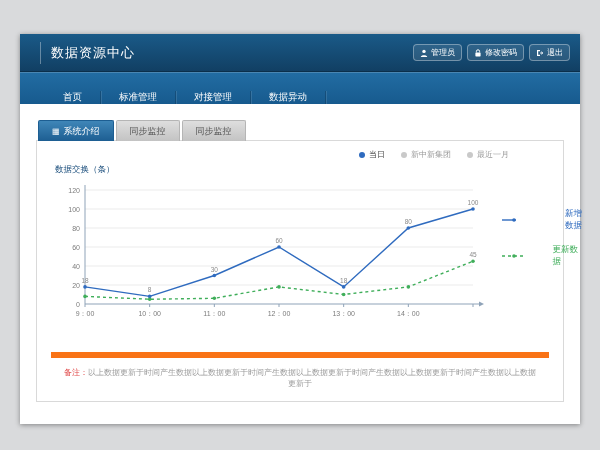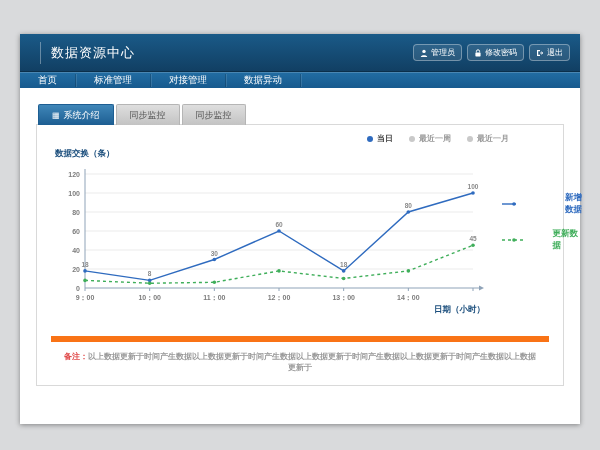--- a/index.html
+++ b/index.html
@@ -17,36 +17,36 @@
   .logo-cn { font-size:10px; font-weight:bold; letter-spacing:2px; }
   .hdr-divider { width:1px; height:22px; background:rgba(255,255,255,.35); margin:0 10px; }
   .app-title { font-size:13px; letter-spacing:1px; }
   .hdr-right { margin-left:auto; display:flex; gap:5px; align-items:center; }
   .hdr-btn { display:flex; align-items:center; gap:3px; font-size:8px; color:#fff;
              background:rgba(255,255,255,.10); border:1px solid rgba(255,255,255,.35);
              border-radius:4px; padding:2px 6px; cursor:pointer; }
   .hdr-btn svg { display:block; }
 
   
-  .nav { height:16px; background:linear-gradient(#226da3,#175a8e); display:flex; align-items:center;
-         flex:0 0 auto; box-shadow:inset 0 1px 0 rgba(255,255,255,.18); }
+  .nav { height:32px; background:linear-gradient(#226da3,#175a8e); display:flex; align-items:flex-end;
+         flex:0 0 auto; box-shadow:inset 0 1px 0 rgba(255,255,255,.18);padding-left:25px; }
   .nav-item { display:flex; align-items:center; padding:0 18px; color:#fff; font-size:9.5px;
               border-right:1px solid rgba(0,0,0,.18); box-shadow:1px 0 0 rgba(255,255,255,.12);
               cursor:pointer; }
 
   
   .content { flex:1; background:#fff; padding:16px 16px 10px; }
   .tabs { display:flex; gap:2px; padding-left:2px; }
   .tab { font-size:9px; padding:4px 13px 3px; border:1px solid #b5b5b5; border-bottom:none;
          border-radius:2px 2px 0 0; background:linear-gradient(#dedede,#c3c3c3); color:#555;
          cursor:pointer; display:flex; align-items:center; gap:4px; }
   .tab.active { background:linear-gradient(#3f86b8,#1d5e92); color:#fff; border-color:#1d5e92; }
   .tab-icon { font-size:8px; line-height:1; }
 
-  .panel { border:1px solid #d9d9d9; margin-top:-1px; padding:8px 14px 10px; min-height:262px;font-weight:bold; }
+  .panel { border:1px solid #d9d9d9; margin-top:-1px; padding:8px 14px 10px; min-height:262px; }
 
   .filters { display:flex; justify-content:flex-end; gap:16px; align-items:center; padding-right:40px; }
   .filter { display:flex; align-items:center; gap:4px; font-size:8px; color:#999; cursor:pointer; }
   .filter .dot { width:6px; height:6px; border-radius:50%; background:#c9c9c9; }
   .filter.active { color:#444; }
   .filter.active .dot { background:#2f6bbf; }
 
   .chart-wrap { display:flex; margin-top:2px; }
   .chart-col { flex:0 0 auto; }
   .axis-label { font-size:8.5px; color:#1c4f7d; }
@@ -125,21 +125,21 @@
 
       <div class="panel">
 
         <div class="filters">
           <div class="filter active">
             <span class="dot"></span>
             <span>当日</span>
           </div>
           <div class="filter">
             <span class="dot"></span>
-            <span>最近一周</span>
+            <span>新中新集团</span>
           </div>
           <div class="filter">
             <span class="dot"></span>
             <span>最近一月</span>
           </div>
         </div>
 
         <div class="chart-wrap">
           <div class="chart-col">
             <div class="axis-label ylabel">数据交换（条）</div>
@@ -191,21 +191,20 @@
                 <polyline points="34,120.4 98.66666666666667,123.25 163.33333333333334,122.3 228,110.9 292.6666666666667,118.5 357.3333333333333,110.9 422,85.25" fill="none" stroke="#3fae5a" stroke-width="1.4" stroke-dasharray="3,3"></polyline>
                 <circle cx="34" cy="120.4" r="1.8" fill="#3fae5a"></circle>
                 <circle cx="98.66666666666667" cy="123.25" r="1.8" fill="#3fae5a"></circle>
                 <circle cx="163.33333333333334" cy="122.3" r="1.8" fill="#3fae5a"></circle>
                 <circle cx="228" cy="110.9" r="1.8" fill="#3fae5a"></circle>
                 <circle cx="292.6666666666667" cy="118.5" r="1.8" fill="#3fae5a"></circle>
                 <circle cx="357.3333333333333" cy="110.9" r="1.8" fill="#3fae5a"></circle>
                 <circle cx="422" cy="85.25" r="1.8" fill="#3fae5a"></circle>
                 <text x="422" y="81.25" text-anchor="middle" font-size="6.5" fill="#8a8a8a">45</text>
               </svg>
-            <div class="axis-label xlabel">日期（小时）</div>
           </div>
           <div class="legend">
             <div class="legend-item">
               <svg id="legend-sample-0" width="26" height="8">
                   <line x1="1" y1="4" x2="25" y2="4" stroke="#2f6bbf" stroke-width="1.4"></line>
                   <circle cx="13" cy="4" r="1.8" fill="#2f6bbf"></circle>
                 </svg>
               <span id="legend-name-0" style="color: rgb(47, 107, 191); margin-left: 44px;">新增数据</span>
             </div>
             <div class="legend-item">

